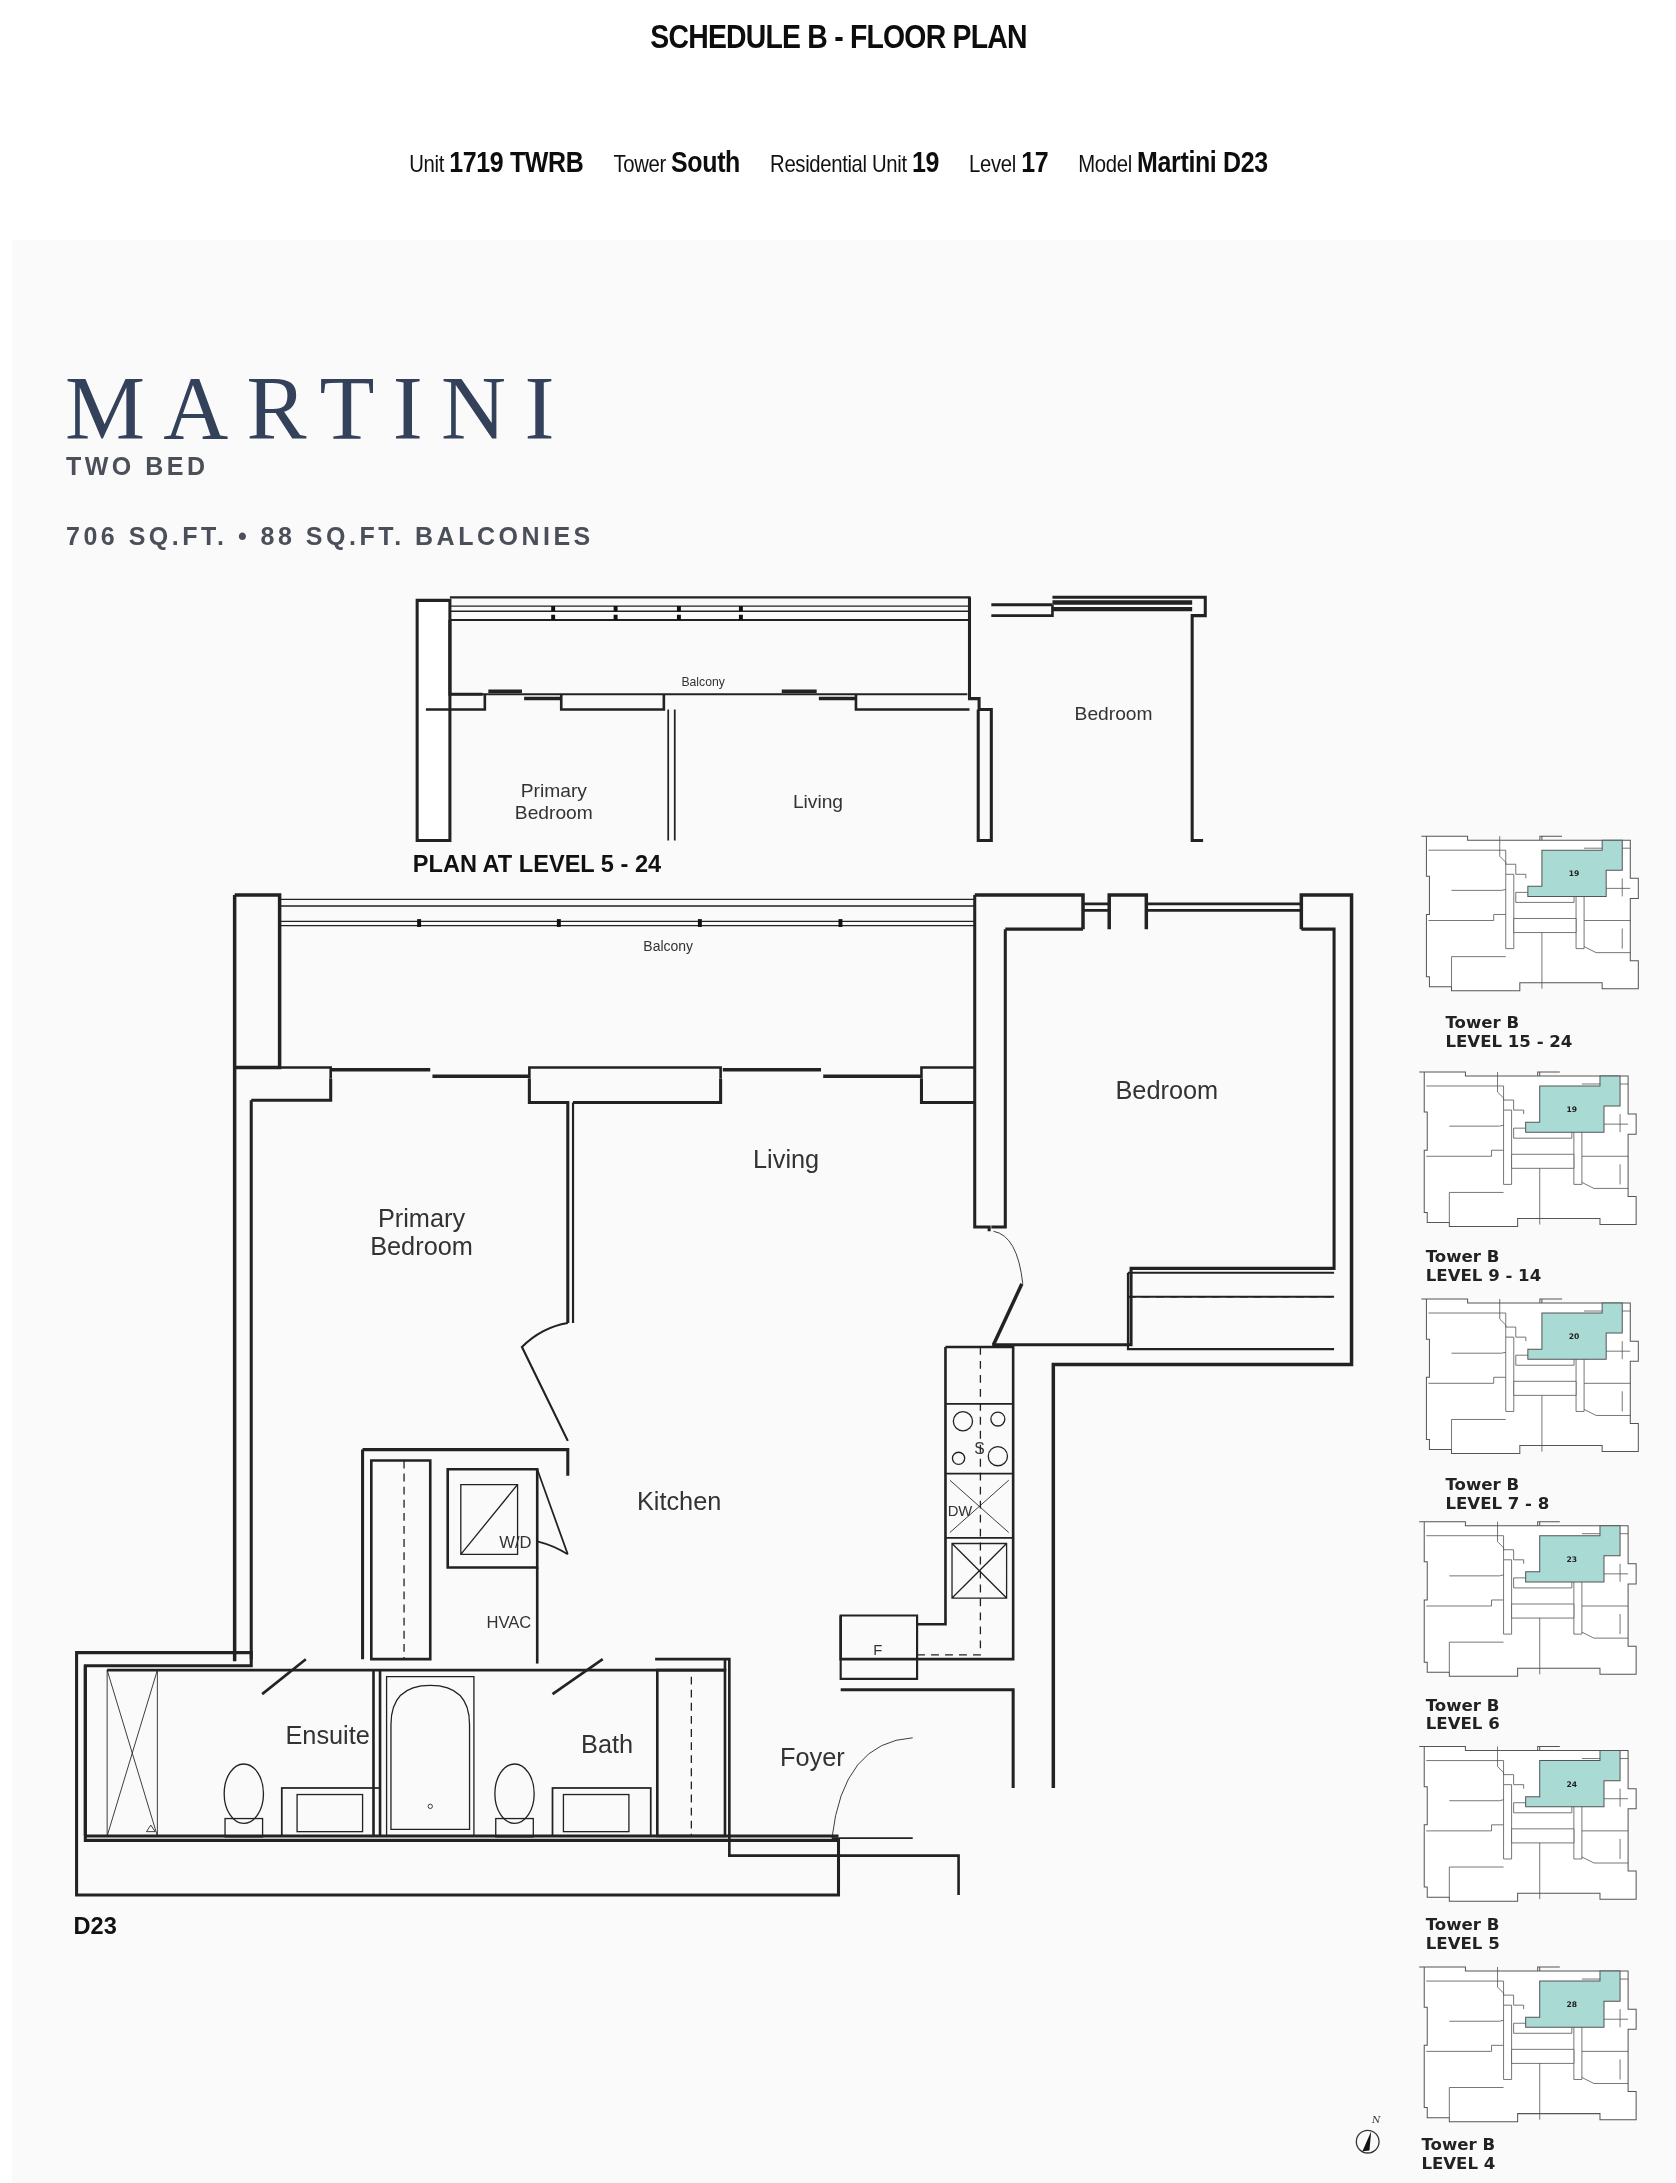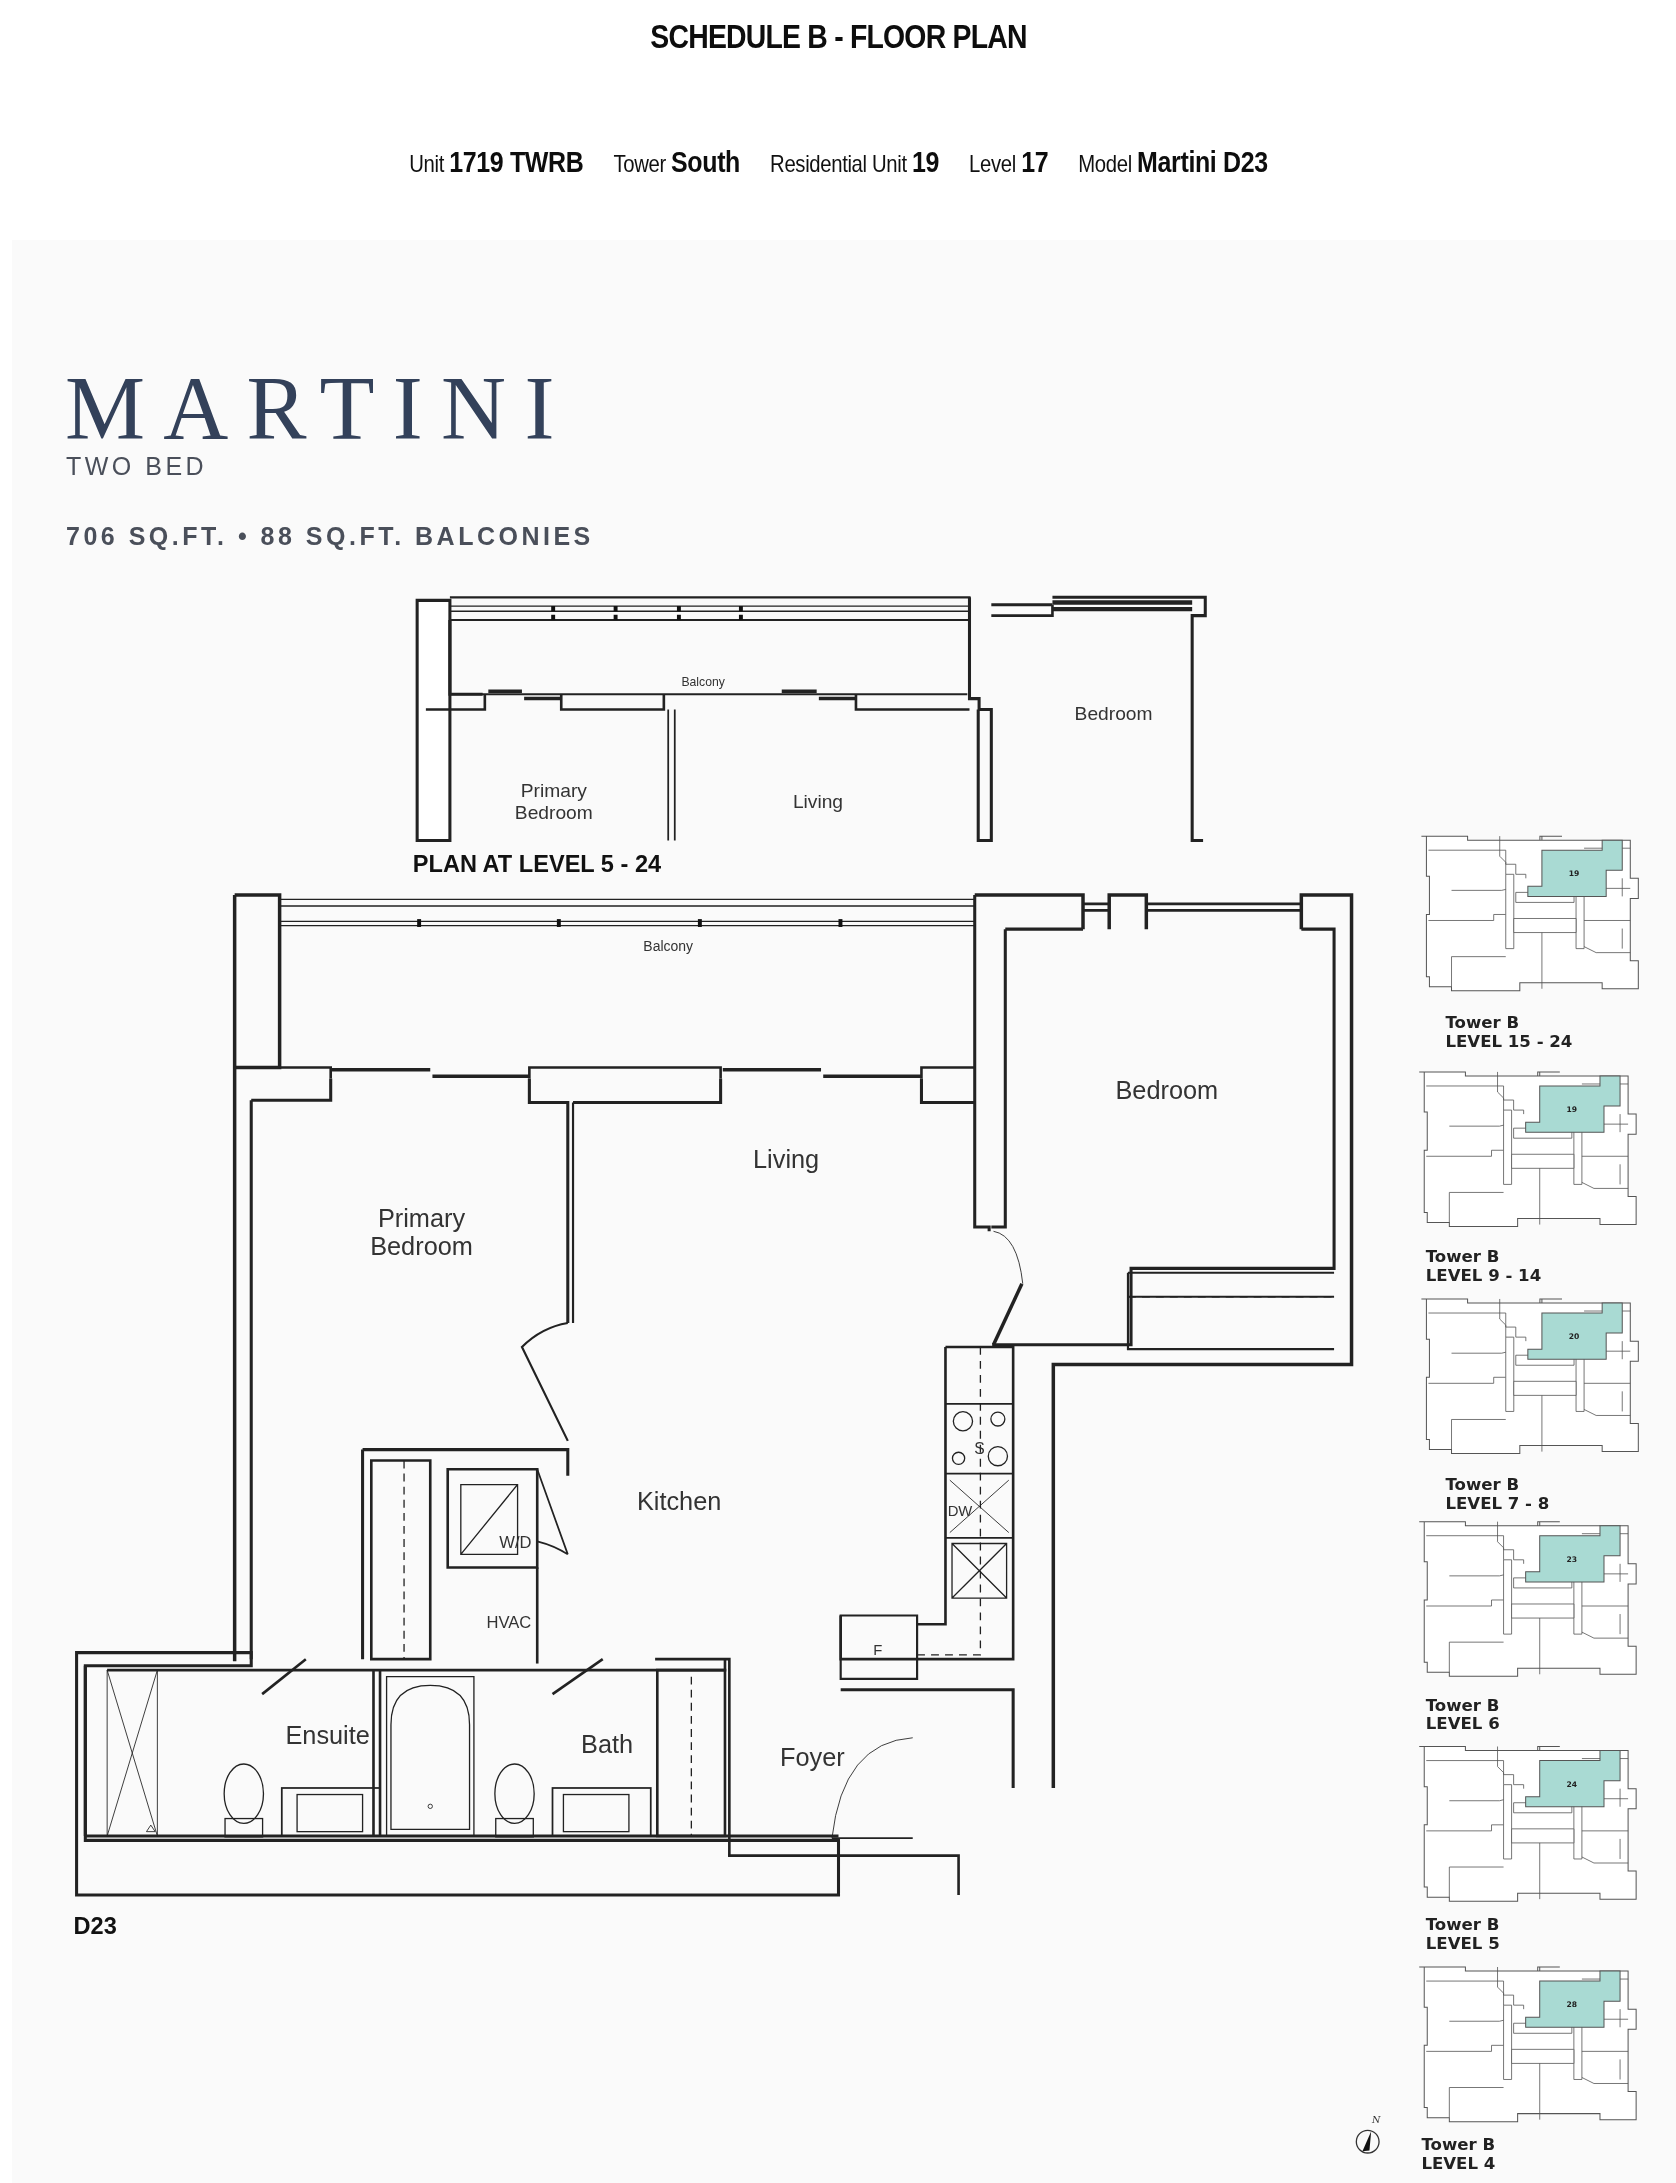--- a/index.html
+++ b/index.html
@@ -5,21 +5,21 @@
   html, body { margin:0; padding:0; background:#ffffff; }
   body { width:1677px; height:2470px; position:relative; overflow:hidden; font-family:"Liberation Sans", sans-serif; color:#111; }
   .abs { position:absolute; }
   .title { left:0; width:1677px; top:17.5px; text-align:center; font-family:"Liberation Sans", sans-serif; font-weight:bold; font-size:33px; letter-spacing:-0.9px; transform:scaleX(0.86); transform-origin:center; color:#0d0d0d; }
   .meta-row { top:146px; left:0; width:1677px; display:flex; justify-content:center; gap:35px; align-items:baseline; transform:scaleX(0.86); transform-origin:center; }
   .meta-item { display:flex; align-items:baseline; gap:6.1px; white-space:nowrap; }
   .meta-label { font-size:23.6px; color:#111; letter-spacing:-0.4px; }
   .meta-value { font-size:29px; font-weight:bold; color:#0d0d0d; letter-spacing:-0.4px; }
   .panel { left:12.2px; top:240px; width:1665px; height:1993px; background:#fafafa; }
   .brand { left:65px; top:323px; font-family:"Liberation Serif", serif; font-size:90px; letter-spacing:18.3px; color:#33415a; font-weight:normal;margin-top:34px; }
-  .sub1 { left:66px; top:452px; font-size:25px; letter-spacing:3.5px; font-weight:normal; color:#4a4f5a; }
+  .sub1 { left:66px; top:452px; font-size:25px; letter-spacing:3.5px; font-weight:bold; color:#4a4f5a; }
   .sub2 { left:66px; top:494px; font-size:25px; letter-spacing:3.5px; font-weight:bold; color:#4a4f5a;margin-top:28px; }
   .plan-svg { left:0; top:0; width:1677px; height:2470px; }
   .plan-label { font-family:"Liberation Sans", sans-serif; fill:#333; }
   .key-label { font-family:"DejaVu Sans", sans-serif; font-weight:bold; font-size:38px; fill:#222; }
 </style>
 </head>
 <body>
 
 <div class="abs title">SCHEDULE B - FLOOR PLAN</div>
 

